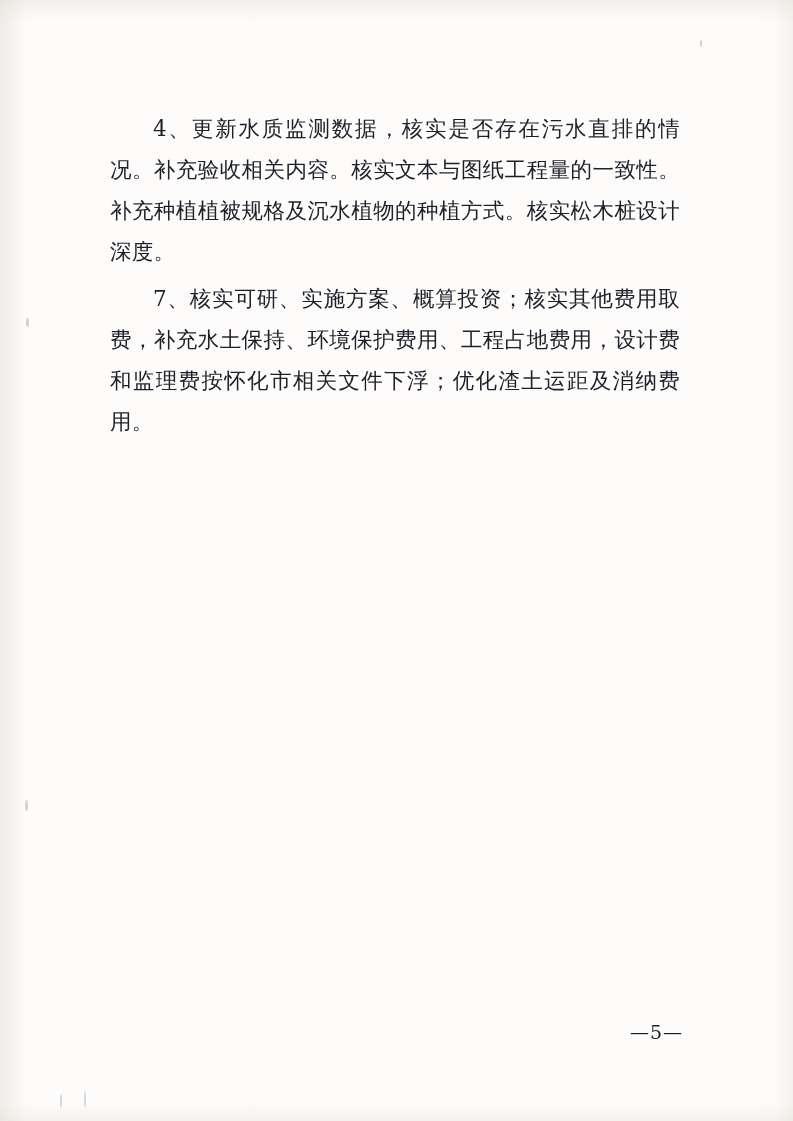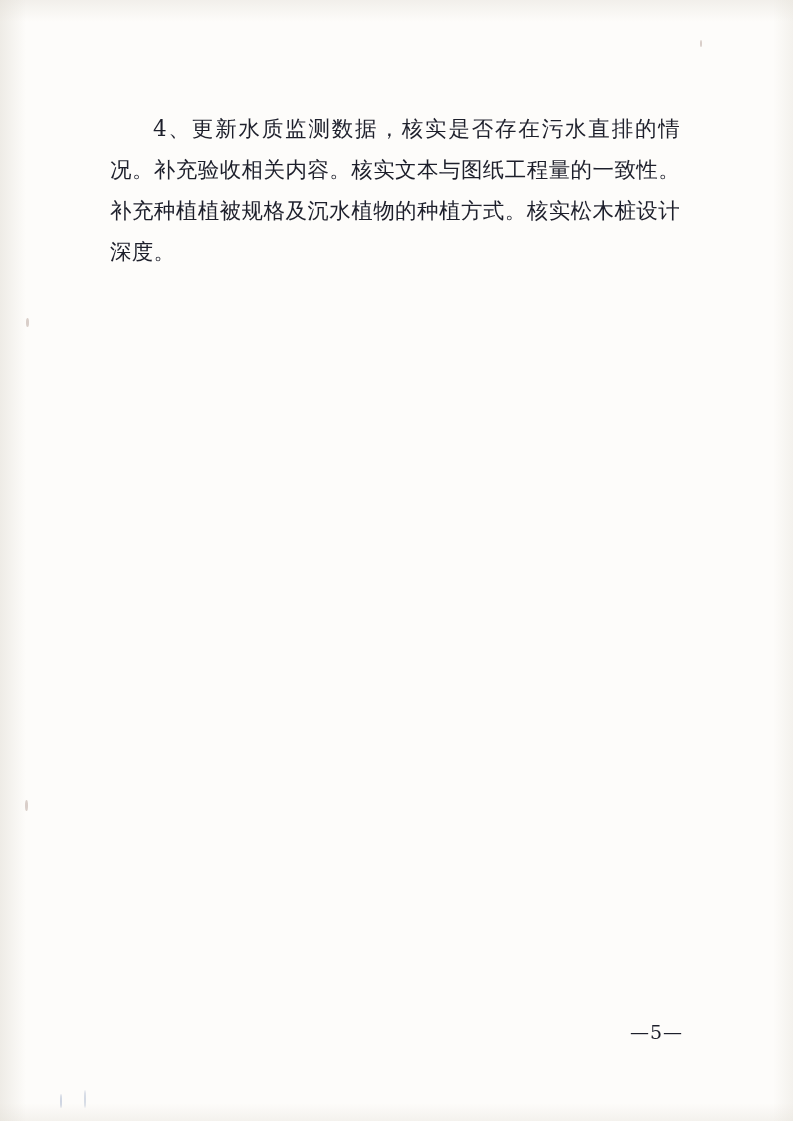--- a/index.html
+++ b/index.html
@@ -77,17 +77,18 @@
 <div class="page">
 
   <div class="speck s1"></div>
   <div class="speck s2"></div>
   <div class="speck s3"></div>
   <div class="speck s4"></div>
   <div class="speck s5"></div>
 
   <div class="content">
     <p class="para">4、更新水质监测数据，核实是否存在污水直排的情况。补充验收相关内容。核实文本与图纸工程量的一致性。补充种植植被规格及沉水植物的种植方式。核实松木桩设计深度。</p>
+    <p class="para">7、核实可研、实施方案、概算投资；核实其他费用取费，补充水土保持、环境保护费用、工程占地费用，设计费和监理费按怀化市相关文件下浮；优化渣土运距及消纳费用。</p>
   </div>
 
   <div class="page-number">—5—</div>
 
 </div>
 
 </body></html>

